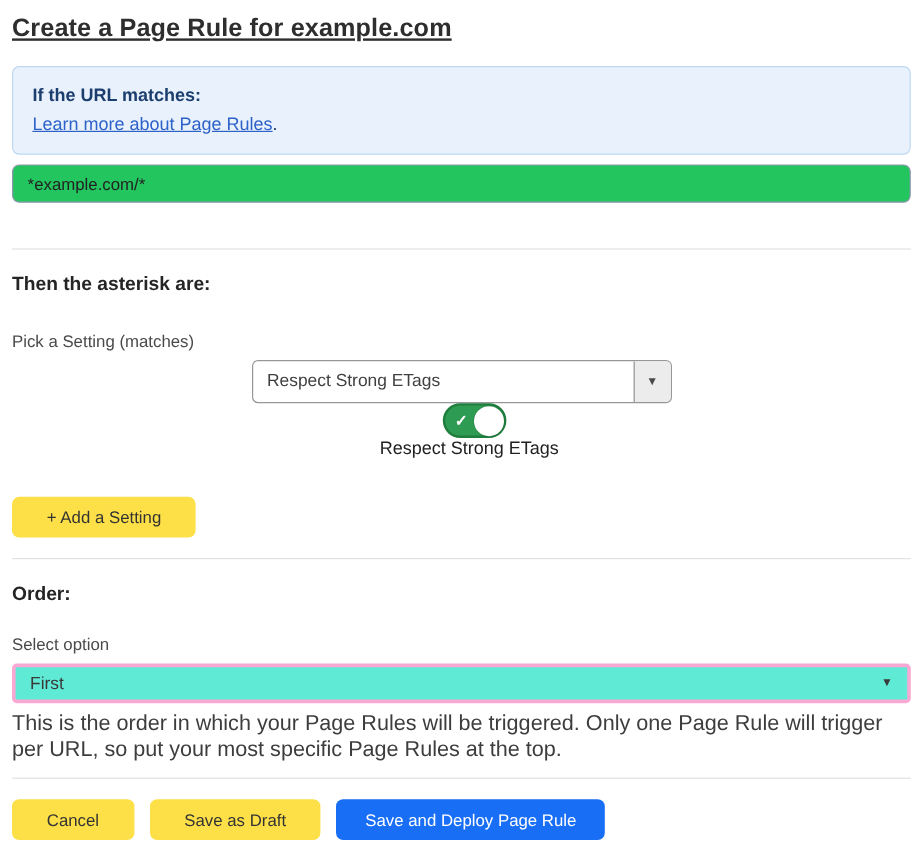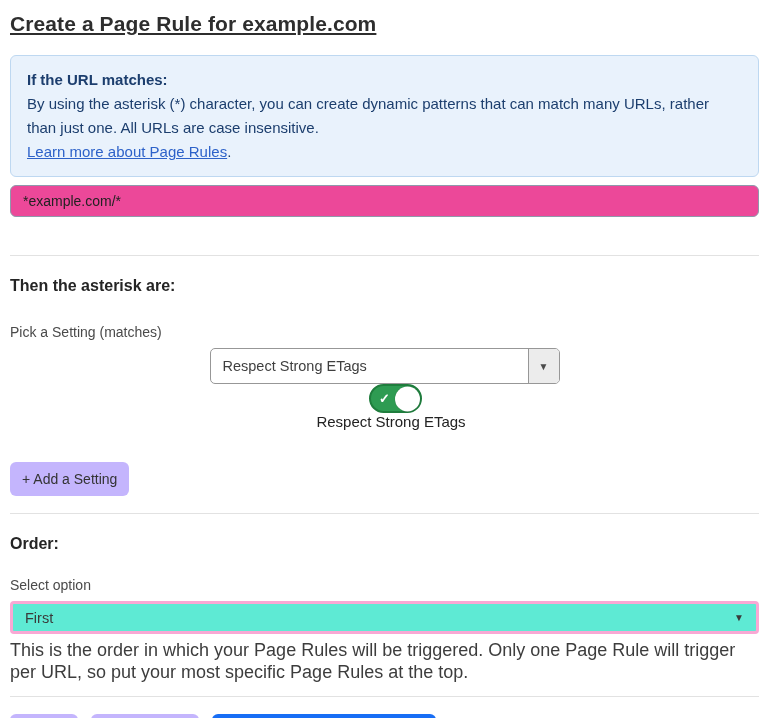--- a/index.html
+++ b/index.html
@@ -37,21 +37,21 @@
 
   
   .field-label {
     font-size: 14px; color: #4a4a4a;
   }
   .url-label { margin-top: 18px; }
   .url-input {
     display: block;
     margin-top: 8px;
     width: 100%; height: 32px;
-    background: #ec4899;
+    background: #22c55e;
     border: 1px solid #8f98ab;
     border-radius: 6px;
     padding: 0 12px;
     font-family: "Liberation Sans", sans-serif;
     font-size: 14px; color: #222222;
     outline: none;
   }
 
   .divider {
     border: none;
@@ -129,22 +129,22 @@
     font-size: 15px; color: #222222;
   }
 
   .btn {
     display: inline-block;
     border: none;
     border-radius: 6px;
     font-family: "Liberation Sans", sans-serif;
     font-size: 14px;
     color: #333333;
-    background: #c4b5fd;
-    padding: 9px 12px;
+    background: #fde047;
+    padding: 9px 29px;
     cursor: pointer;
   }
   .add-setting-btn { margin-top: 32px; }
 
   .order-heading { margin-top: 21px; }
   .order-label { margin-top: 24px; }
 
   .order-select {
     margin-top: 8px;
     width: 100%; height: 33px;
@@ -185,21 +185,20 @@
 </style>
 </head>
 <body>
 
 <div class="page">
 
   <h1 class="page-title">Create a Page Rule for example.com</h1>
 
   <div class="info-box">
     <div class="info-heading">If the URL matches:</div>
-    <div class="info-body">By using the asterisk (*) character, you can create dynamic patterns that can match many URLs, rather than just one. All URLs are case insensitive.</div>
     <div class="info-link-line"><a class="info-link">Learn more about Page Rules</a><span class="info-link-suffix">.</span></div>
   </div>
 
   <input class="url-input" type="text" value="*example.com/*" style="">
 
   <hr class="divider divider-1">
 
   <div class="section-heading settings-heading">Then the asterisk are:</div>
 
   <div class="field-label picker-label">Pick a Setting (matches)</div>

